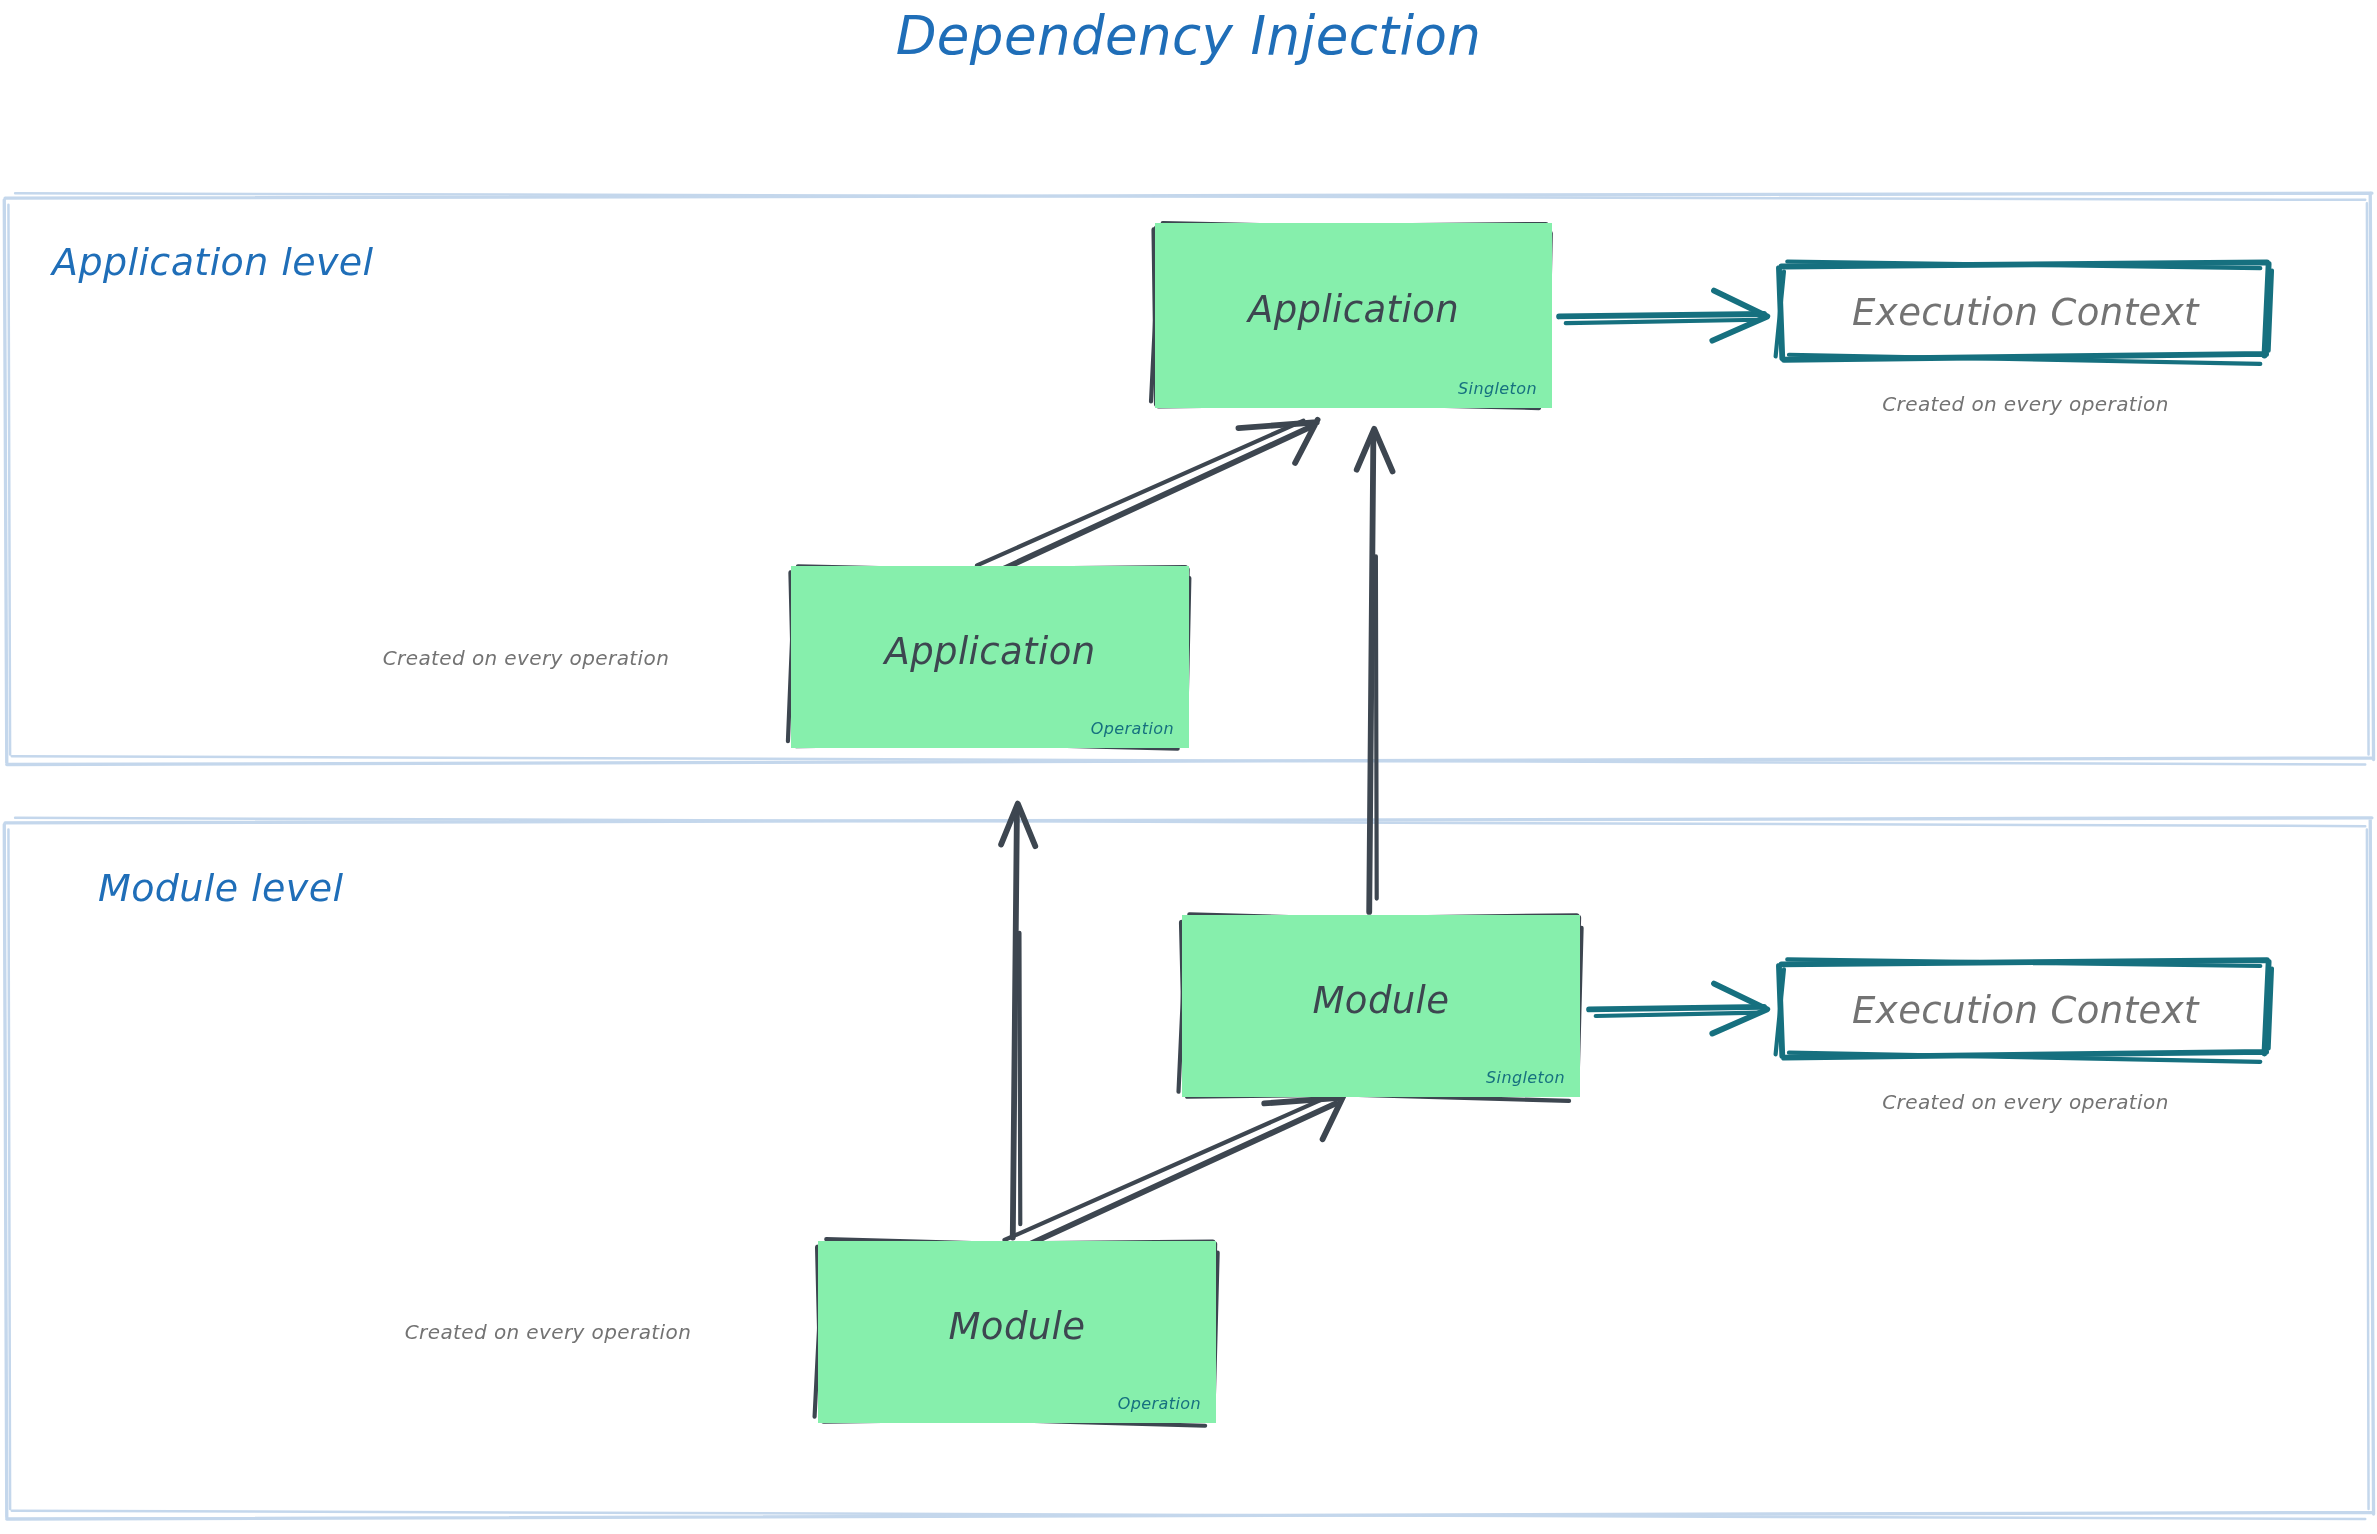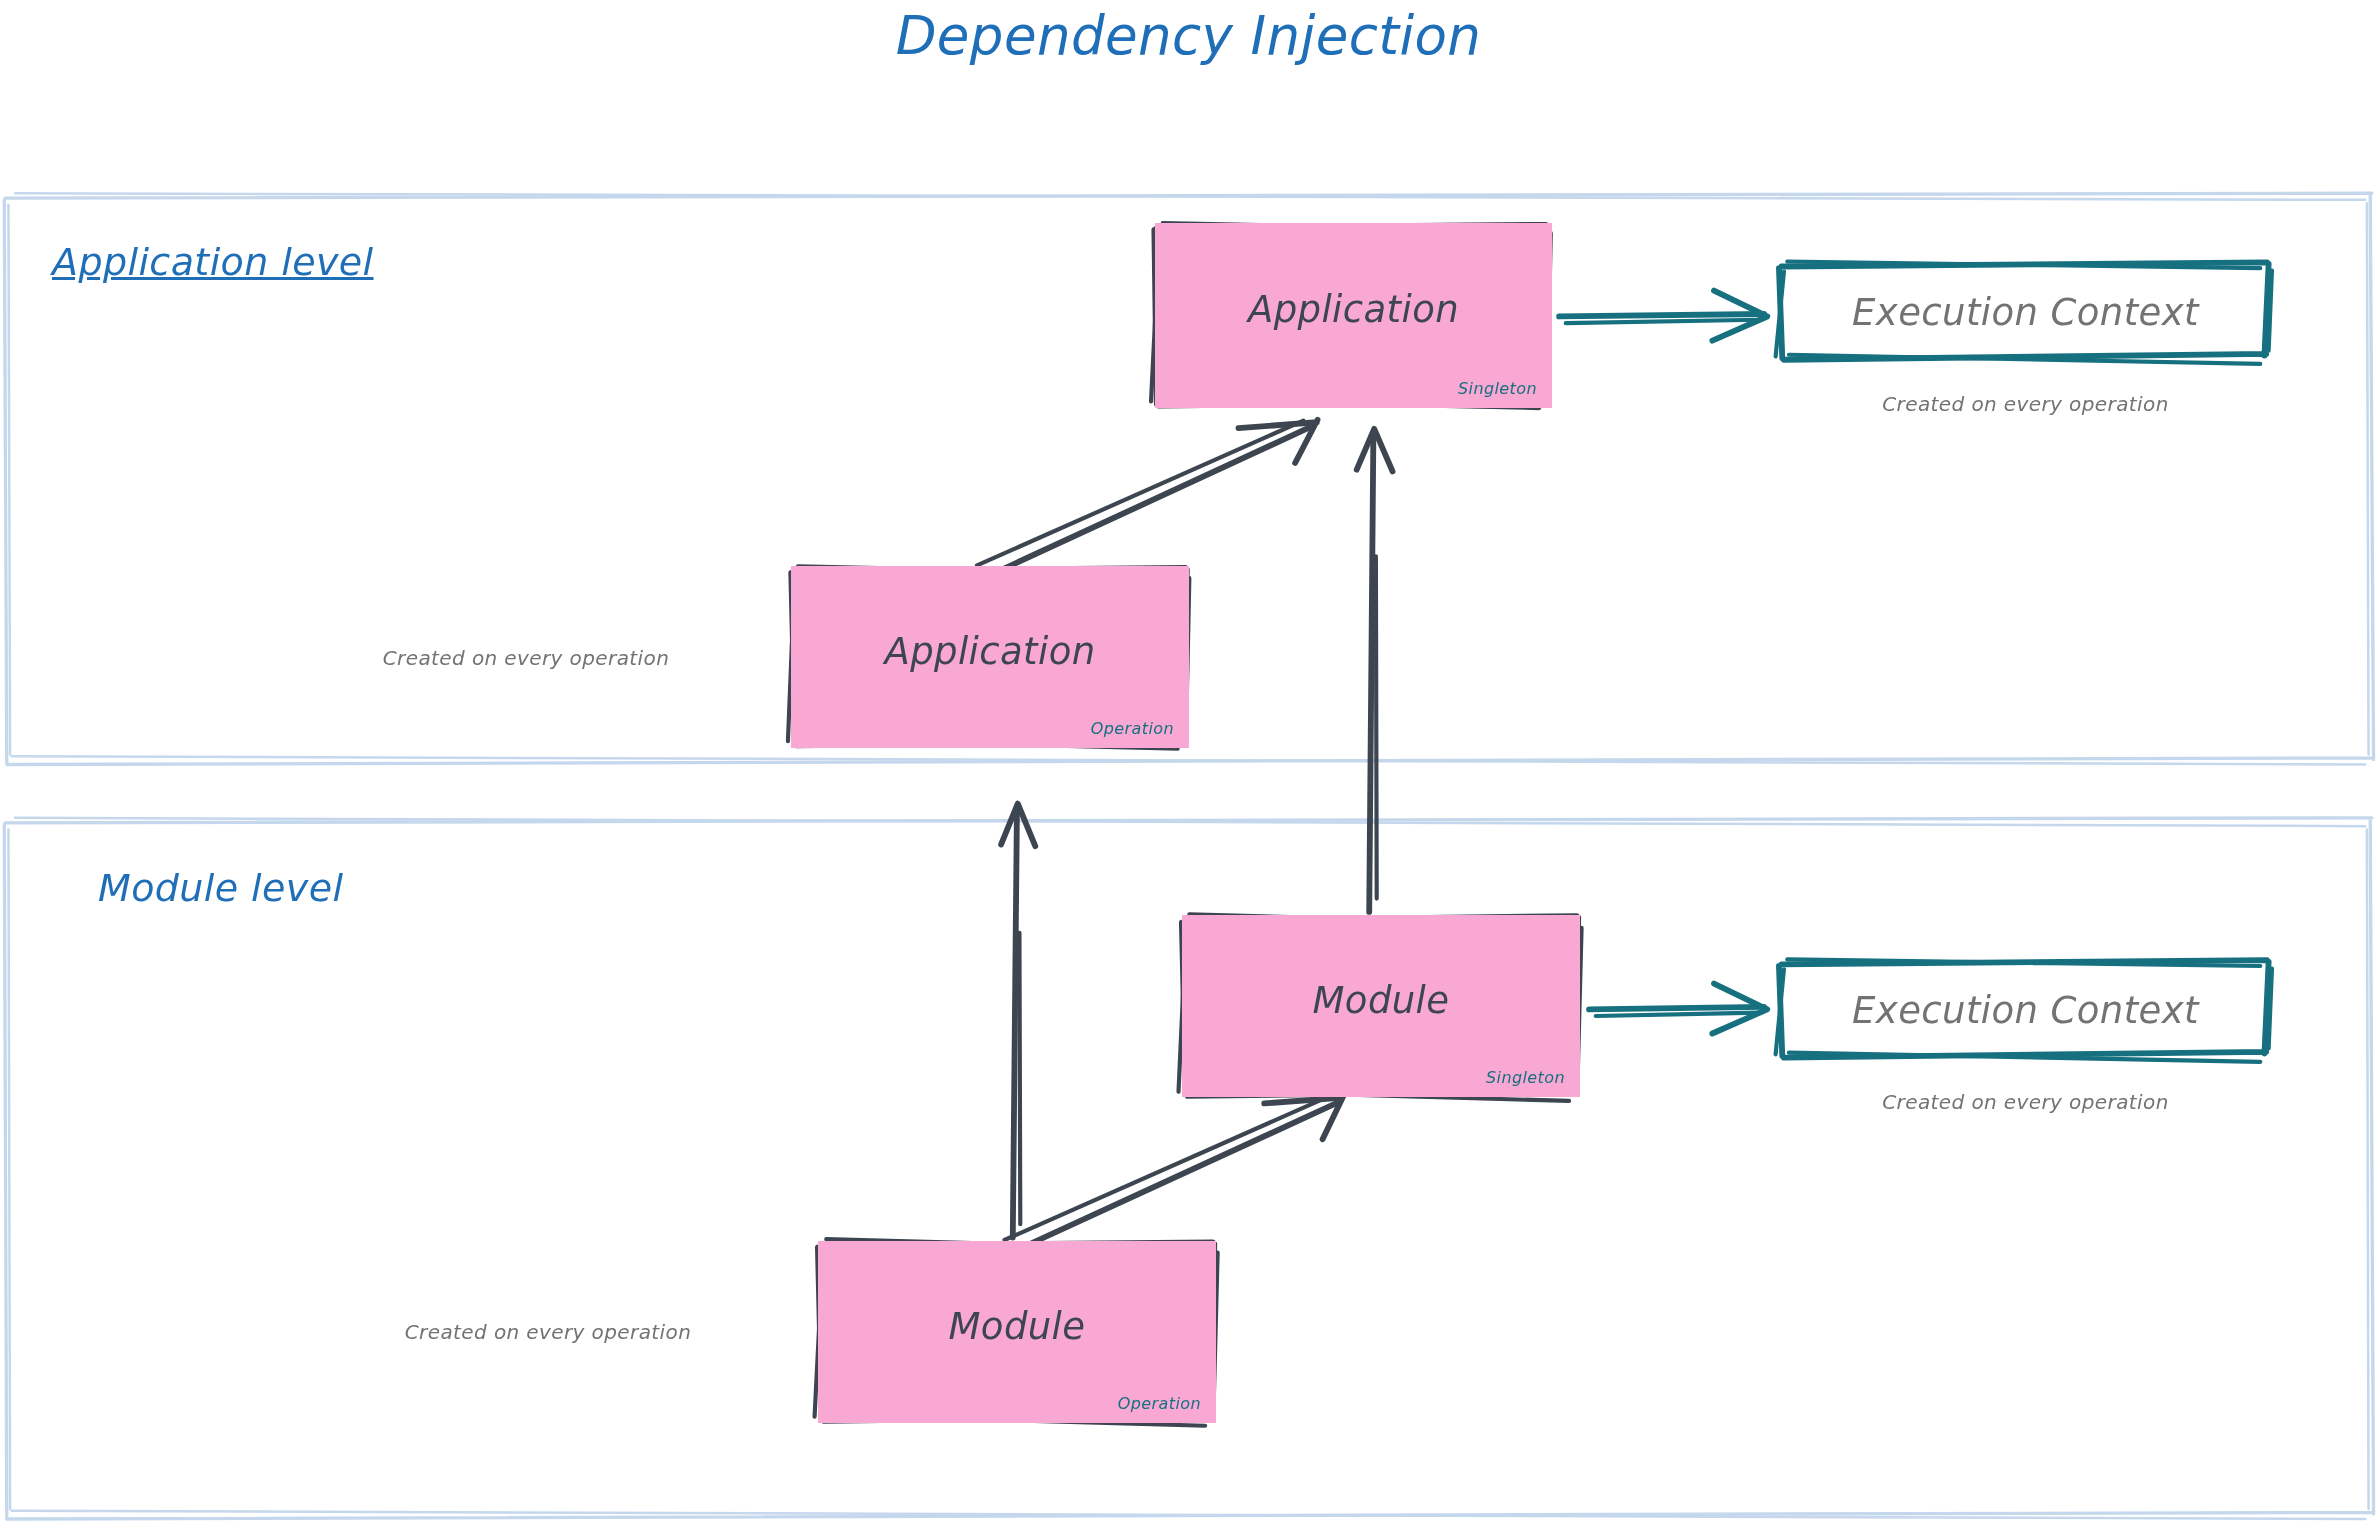--- a/index.html
+++ b/index.html
@@ -69,21 +69,21 @@
   .ec-title {
     font-size: 37px;
     color: #737373;
     white-space: nowrap;
   }
 
   
   .node-box {
     position: absolute;
     box-sizing: border-box;
-    background: #f9a8d4;
+    background: #86efac;
   }
   .node-inner {
     position: absolute;
     inset: 0;
     display: flex;
     flex-direction: column;
     align-items: center;
     justify-content: center;
   }
   .node-scope-wrap {
@@ -186,21 +186,21 @@
     <g>
       <path class="ink" stroke-width="7" d="M1216,1486 L1221,970"></path>
       <path class="ink" stroke-width="5" d="M1225,1470 L1224,1120"></path>
       <path class="ink" stroke-width="7" d="M1202,1014 L1222,965 L1243,1016"></path>
     </g>
   </svg>
 
   <div class="abs hand title" style="left:0; top:5px; width:2377px; text-align:center;">Dependency Injection</div>
 
 
-  <div class="abs hand level-label" style="left:52px; top:240px;text-decoration:underline;">Application level</div>
+  <div class="abs hand level-label" style="left:52px; top:240px;">Application level</div>
 
   <div class="node-box" style="left:1155px; top:223px; width:397px; height:185px;">
     <div class="node-inner">
       <div class="hand node-title" style="margin-top:-11.7px;">Application</div>
     </div>
     <div class="node-scope-wrap">
       <div class="hand node-scope">Singleton</div>
     </div>
   </div>
 

